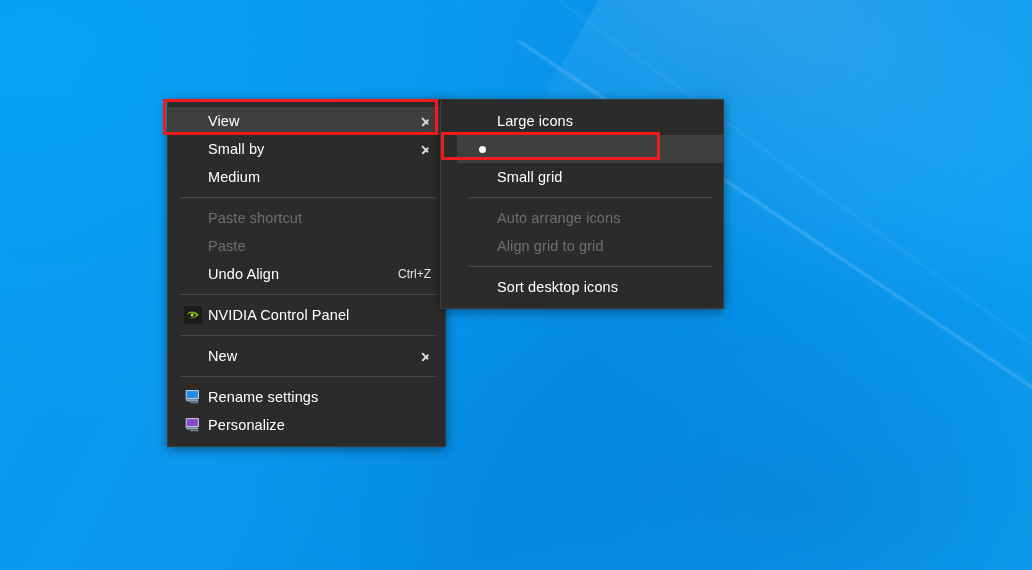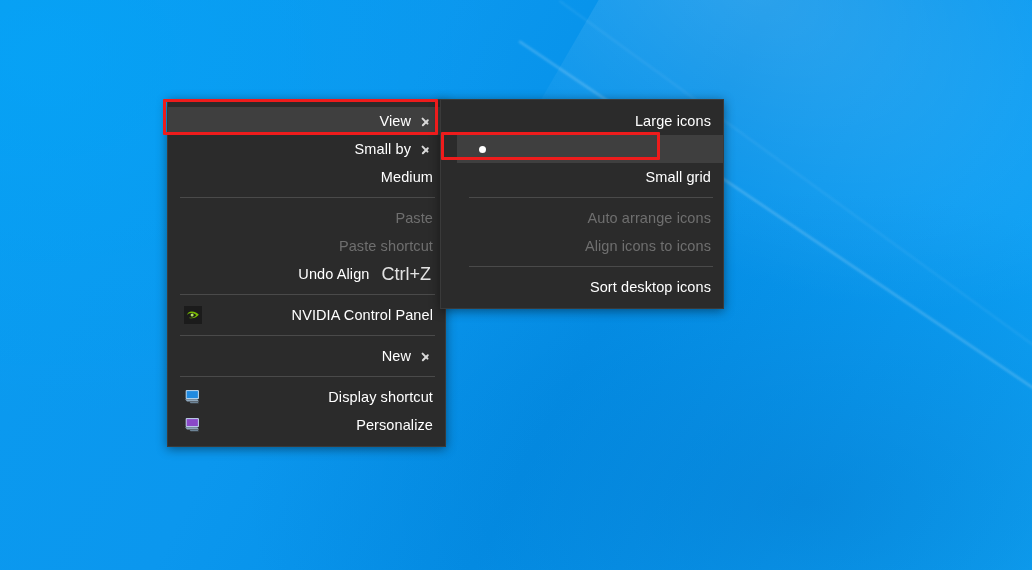--- a/index.html
+++ b/index.html
@@ -119,25 +119,24 @@
     display: flex;
     align-items: center;
     justify-content: center;
   }
   .label {
     flex: 1 1 auto;
     color: #ffffff;
     letter-spacing: 0.1px;
     font-size: 14.5px;
     line-height: 1;
-    text-align: right;
   }
   .accel {
     color: #e3e3e3;
-    font-size: 18px;
+    font-size: 12px;
     padding-left: 12px;
     padding-right: 2px;
   }
 
   .chev {
     width: 14px;
     height: 14px;
     margin-left: 8px;
     margin-right: 0px;
     position: relative;
@@ -230,25 +229,25 @@
         <span class="label">Small by</span>
         <span class="chev"></span>
       </div>
       <div class="menu-item">
         <span class="gutter"></span>
         <span class="label">Medium</span>
       </div>
       <div class="sep"></div>
       <div class="menu-item disabled">
         <span class="gutter"></span>
+        <span class="label">Paste shortcut</span>
+      </div>
+      <div class="menu-item disabled">
+        <span class="gutter"></span>
         <span class="label">Paste</span>
-      </div>
-      <div class="menu-item disabled">
-        <span class="gutter"></span>
-        <span class="label">Paste shortcut</span>
       </div>
       <div class="menu-item">
         <span class="gutter"></span>
         <span class="label">Undo Align</span>
         <span class="accel">Ctrl+Z</span>
       </div>
       <div class="sep"></div>
       <div class="menu-item">
         <span class="gutter">
           <span class="icon icon-nvidia">
@@ -272,21 +271,21 @@
         <span class="gutter">
           <span class="icon">
             <svg width="18" height="18" viewBox="0 0 18 18">
               <path d="M2.2 2.6h12.2v8.0H2.2z" fill="#1f8ae0"></path>
               <path d="M2.2 2.6h12.2v8.0H2.2z" fill="none" stroke="#cfe9ff" stroke-width="0.9"></path>
               <path d="M1.0 11.2l2.0 2.4h12.0l-1.6-2.4z" fill="#8fa8bd"></path>
               <path d="M5.6 13.9h8.2l1.1 1.4H6.6z" fill="#6d8497"></path>
             </svg>
           </span>
         </span>
-        <span class="label">Display shortcut</span>
+        <span class="label">Rename settings</span>
       </div>
       <div class="menu-item">
         <span class="gutter">
           <span class="icon">
             <svg width="18" height="18" viewBox="0 0 18 18">
               <path d="M2.2 2.6h12.2v8.0H2.2z" fill="#8a49c8"></path>
               <path d="M2.2 2.6h12.2v8.0H2.2z" fill="none" stroke="#cfe9ff" stroke-width="0.9"></path>
               <path d="M1.0 11.2l2.0 2.4h12.0l-1.6-2.4z" fill="#8fa8bd"></path>
               <path d="M5.6 13.9h8.2l1.1 1.4H6.6z" fill="#6d8497"></path>
             </svg>
@@ -310,21 +309,21 @@
         <span class="gutter"></span>
         <span class="label">Small grid</span>
       </div>
       <div class="sep"></div>
       <div class="menu-item disabled">
         <span class="gutter"></span>
         <span class="label">Auto arrange icons</span>
       </div>
       <div class="menu-item disabled">
         <span class="gutter"></span>
-        <span class="label">Align icons to icons</span>
+        <span class="label">Align grid to grid</span>
       </div>
       <div class="sep"></div>
       <div class="menu-item">
         <span class="gutter"></span>
         <span class="label">Sort desktop icons</span>
       </div>
     </div>
 
   <div class="annot" id="annot-view"></div>
   <div class="annot" id="annot-medium"></div>

